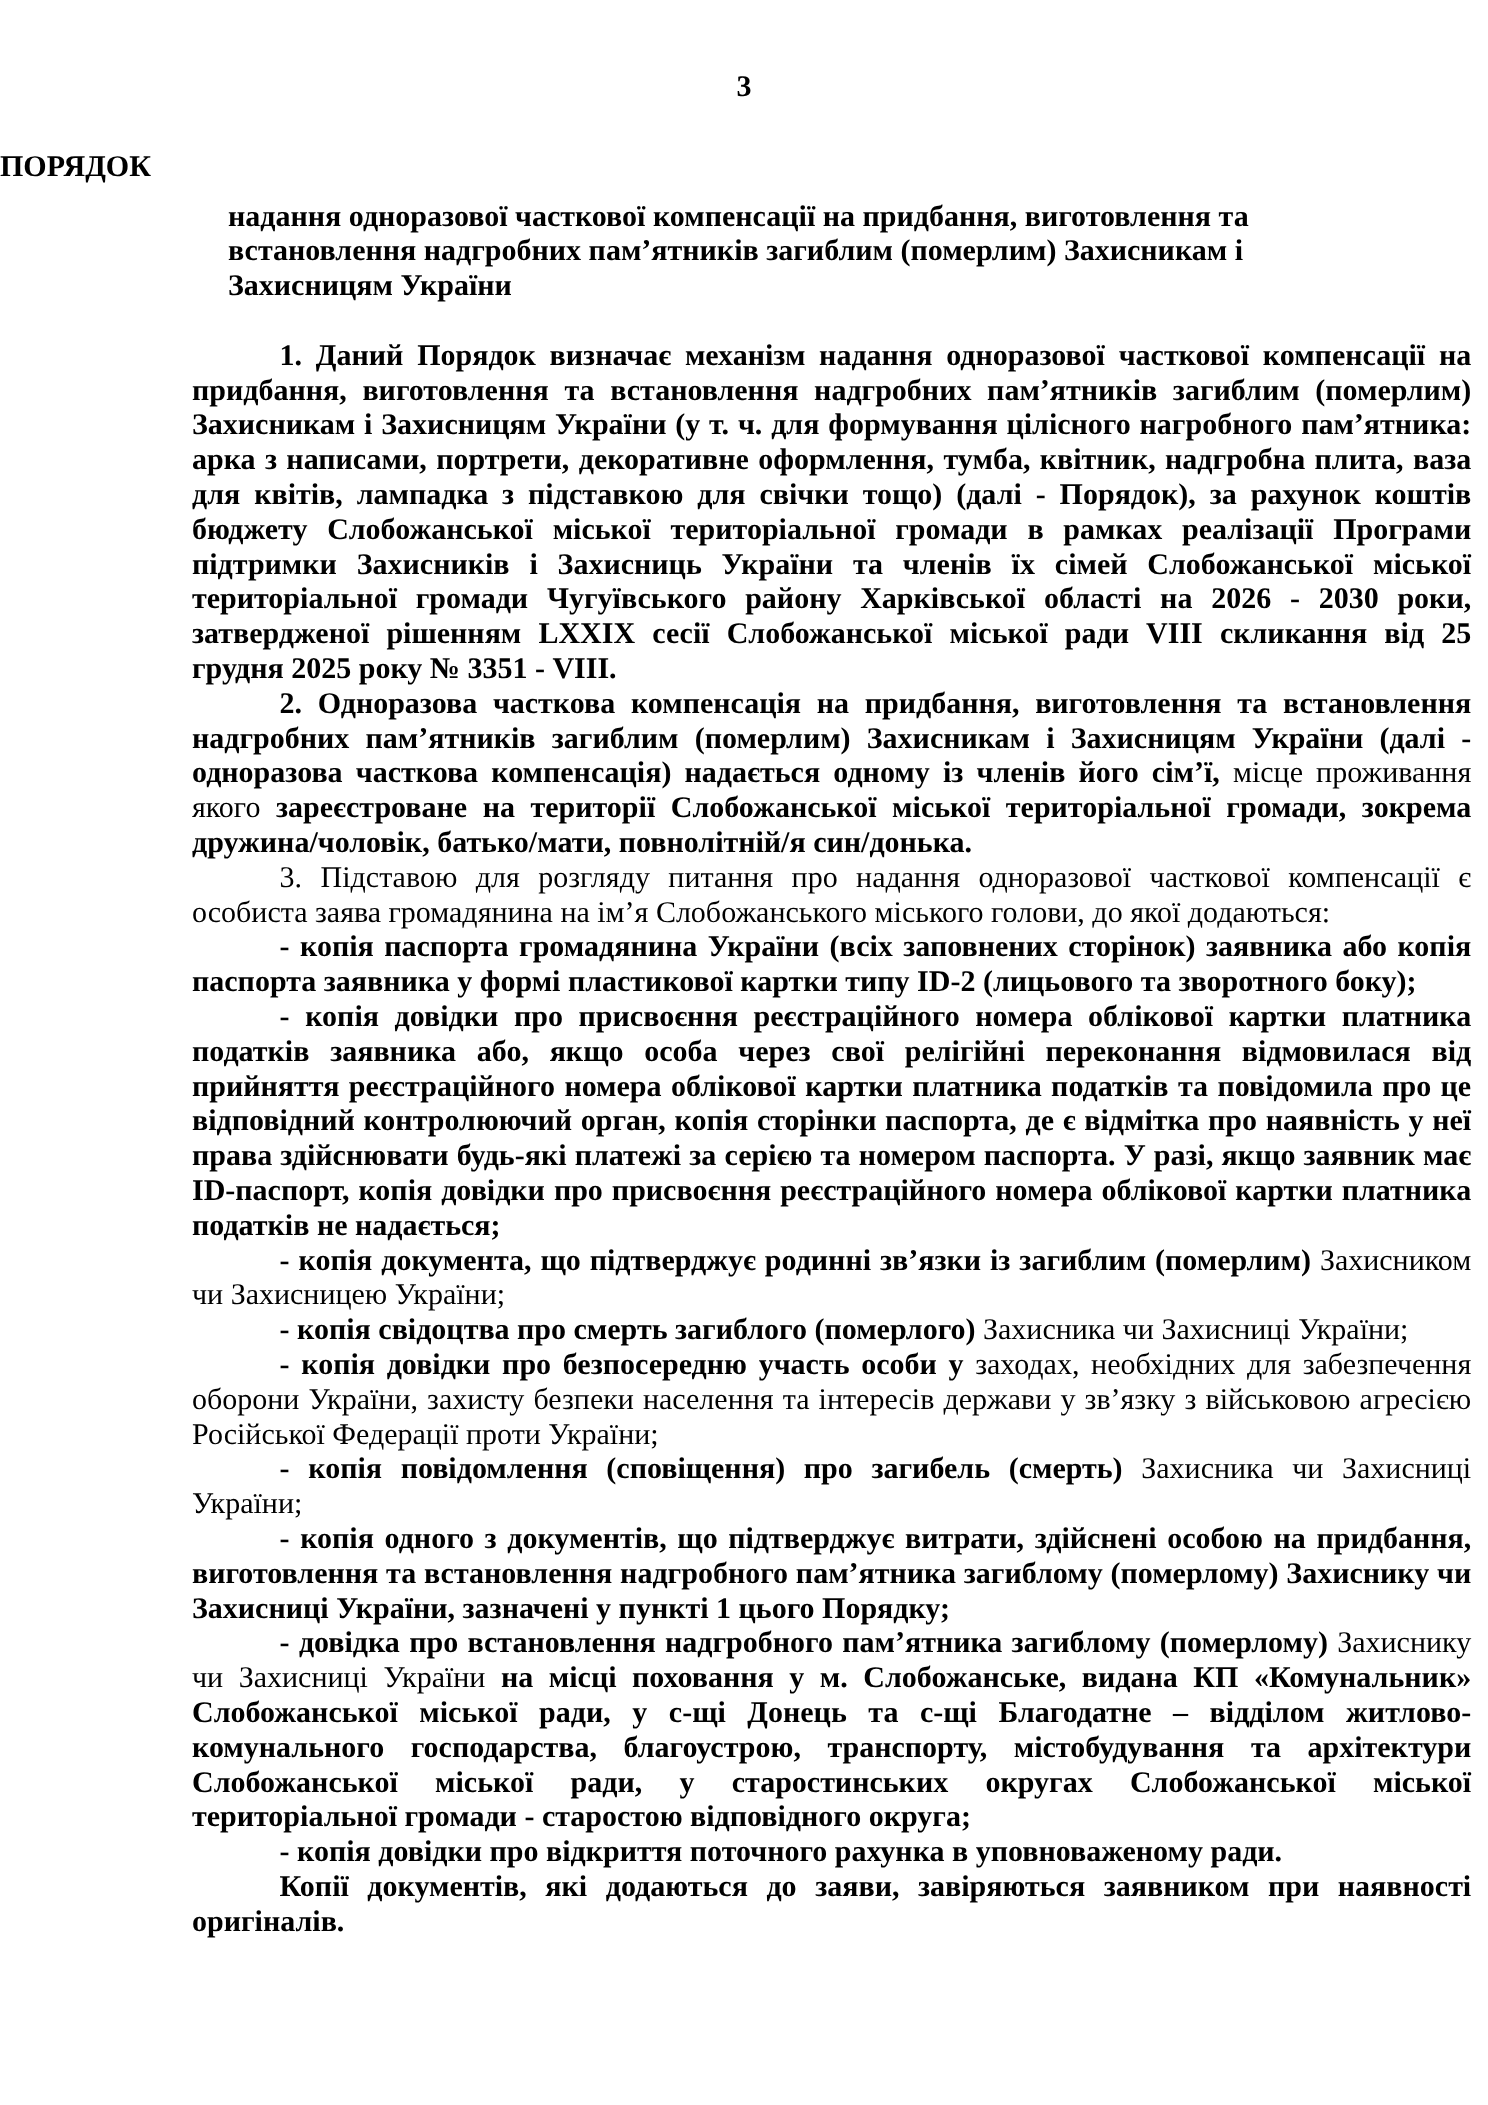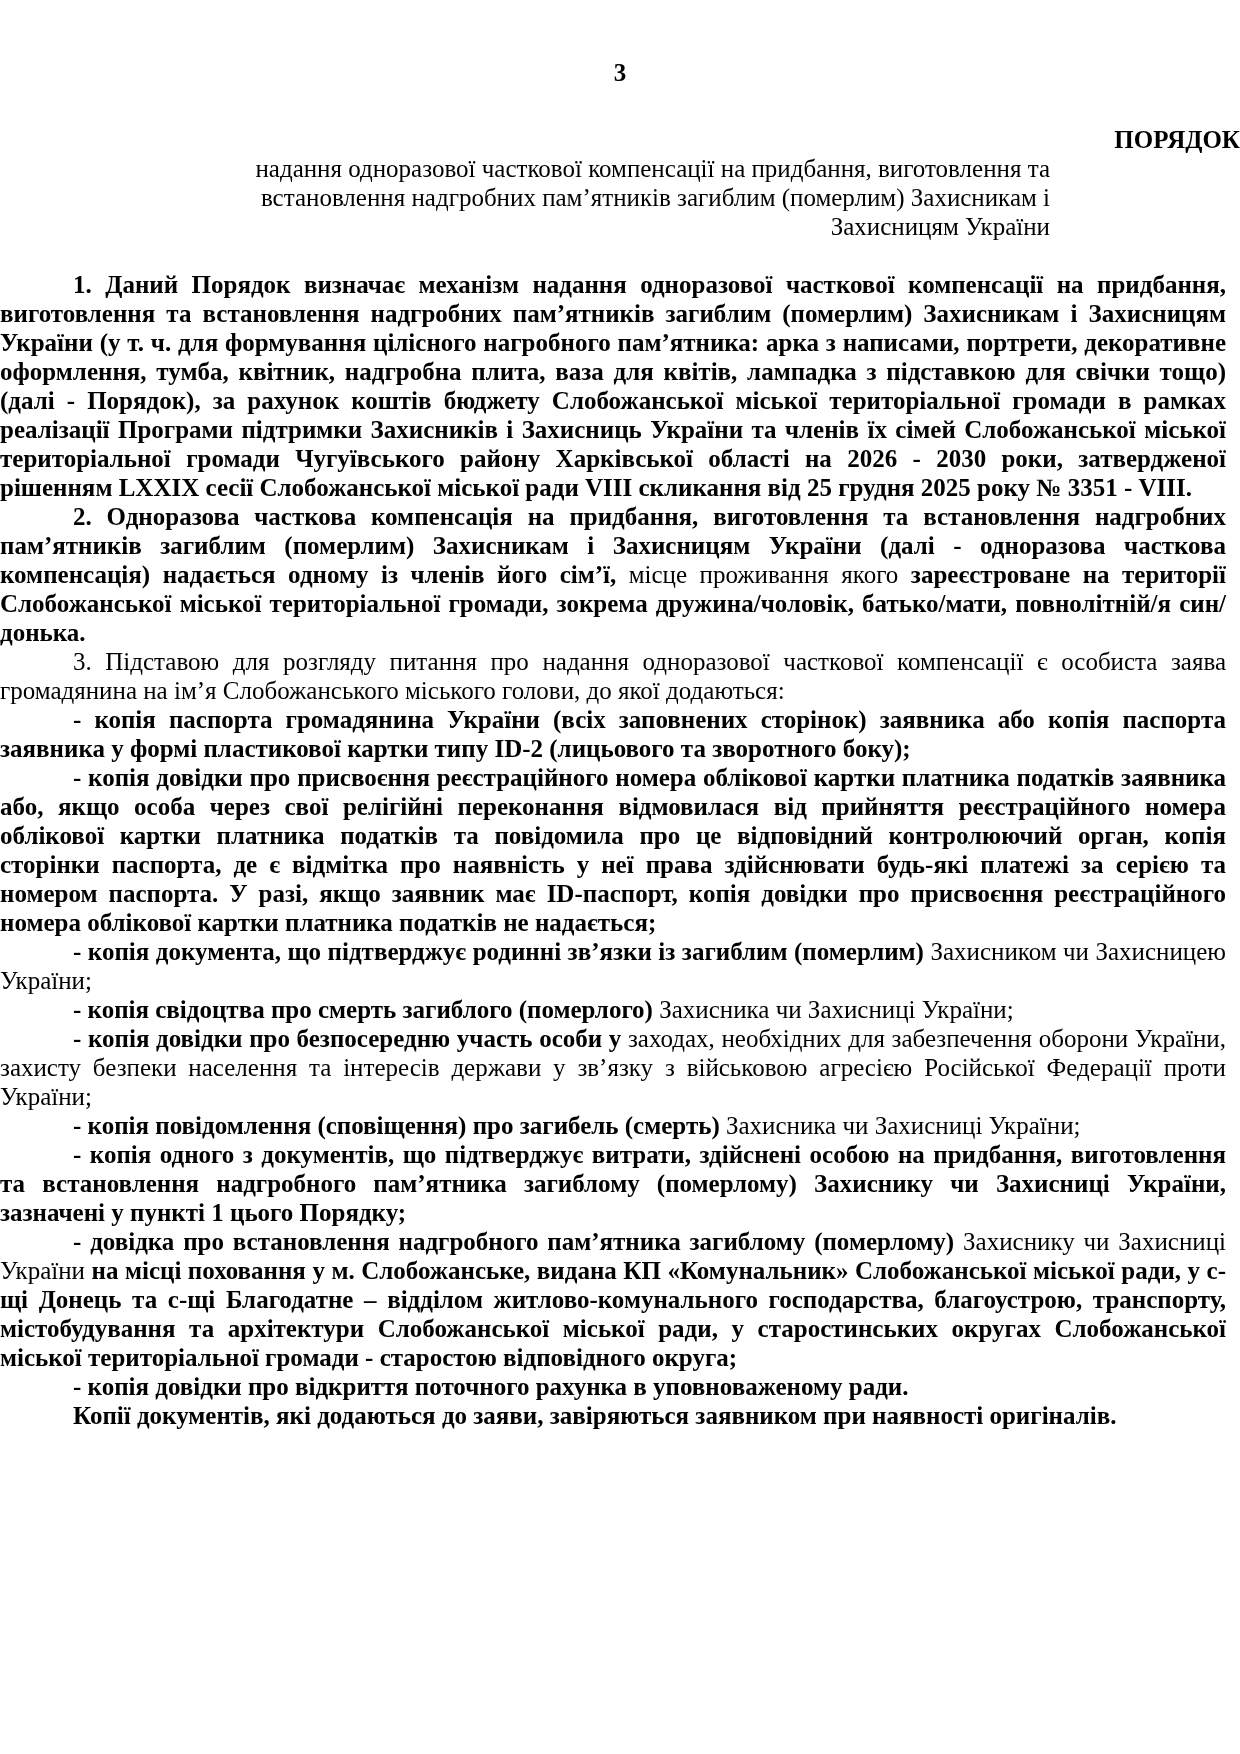--- a/index.html
+++ b/index.html
@@ -19,39 +19,40 @@
     box-sizing: border-box;
     padding-top: 58px;
     overflow: hidden;
   }
   .page-number {
     text-align: center;
     font-weight: bold;
     margin: 0 0 38px 0;
   }
   .doc-header {
-    text-align: right;
+    text-align: left;
     font-weight: bold;
     margin: 0 auto;
   }
   .doc-title {
     font-size: 25px;
     line-height: 29px;
     margin: 0;
     font-weight: bold;
   }
   .doc-subtitle {
     font-size: 25px;
     line-height: 29px;
-    margin: 0 auto;
+    margin: 12px auto;
     max-width: 860px;
-    font-weight: normal;
+    font-weight: bold;
   }
   .doc-body {
     margin-top: 29px;
+    padding-left: 160px;
     padding-right: 14px;
     text-align: justify;
   }
   .para {
     margin: 0;
     text-indent: 73px;
   }
   .seg-b { font-weight: bold; }
   .seg-r { font-weight: normal; }
 </style>

